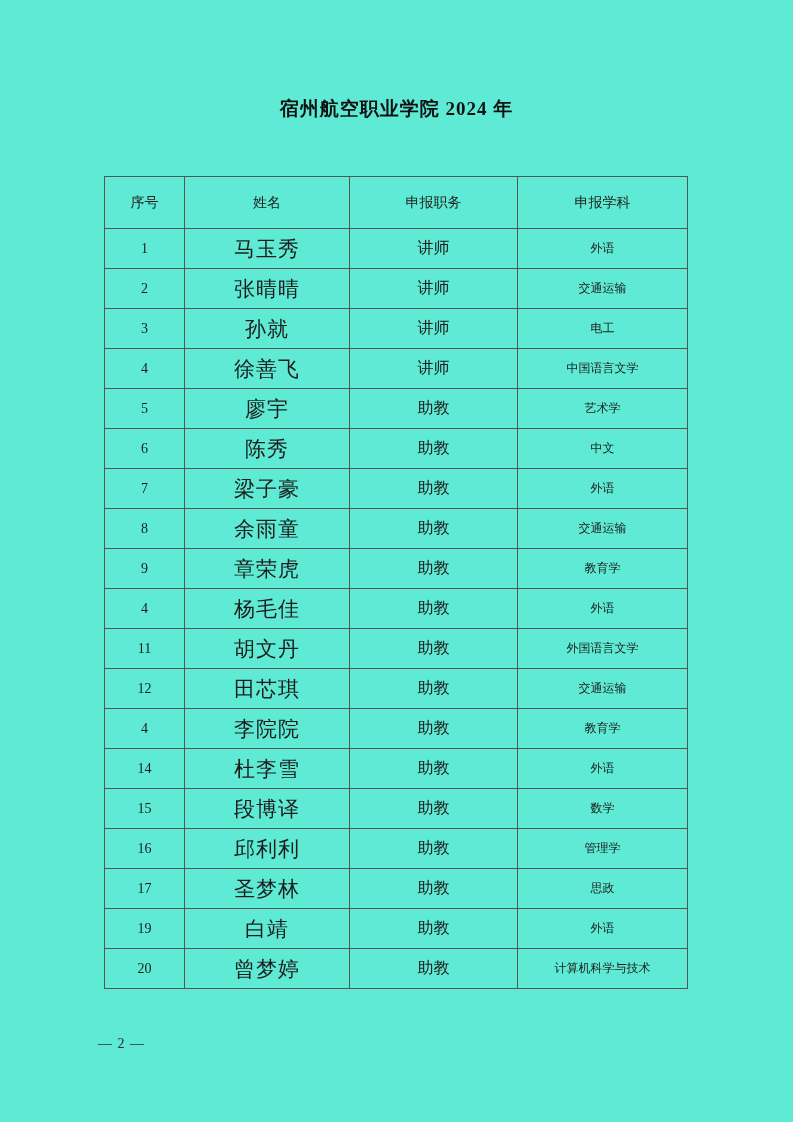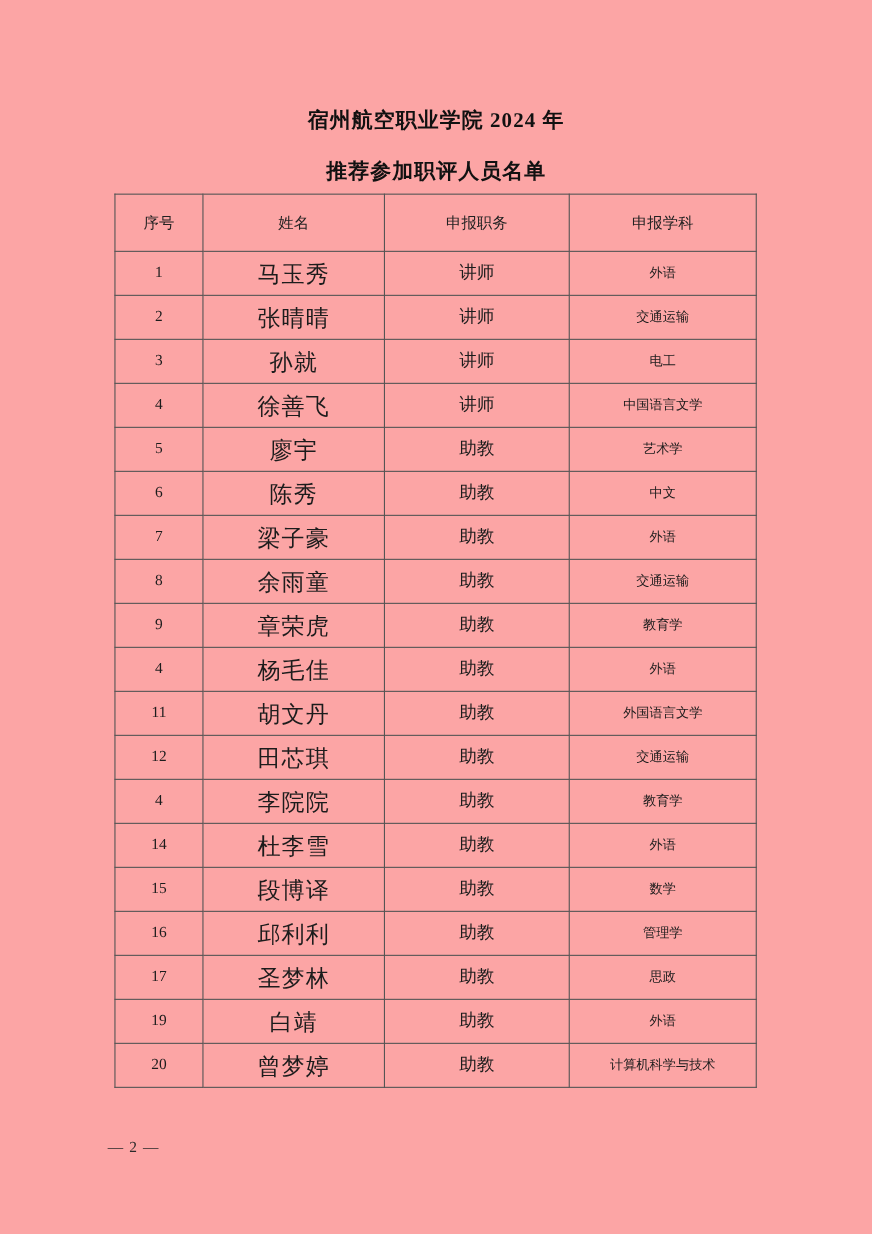--- a/index.html
+++ b/index.html
@@ -4,21 +4,21 @@
 <style>
   html, body {
     margin: 0;
     padding: 0;
     background: #ffffff;
   }
   .page {
     position: relative;
     width: 793px;
     height: 1122px;
-    background: #fca5a5;
+    background: #5eead4;
     font-family: "Liberation Serif", "DejaVu Serif", serif;
     color: #1c1c1c;
     overflow: hidden;
   }
   .doc-title {
     position: absolute;
     top: 96px;
     left: 0;
     width: 100%;
     margin: 0;
@@ -78,21 +78,20 @@
     color: #2a2a2a;
   }
 </style>
 </head>
 <body>
 
 <div class="page">
 
   <h1 class="doc-title">宿州航空职业学院 2024 年</h1>
 
-  <h2 class="doc-subtitle">推荐参加职评人员名单</h2>
 
   <table class="personnel">
     <colgroup>
       <col class="c-no">
       <col class="c-name">
       <col class="c-pos">
       <col class="c-disc">
     </colgroup>
     <thead>
       <tr>

